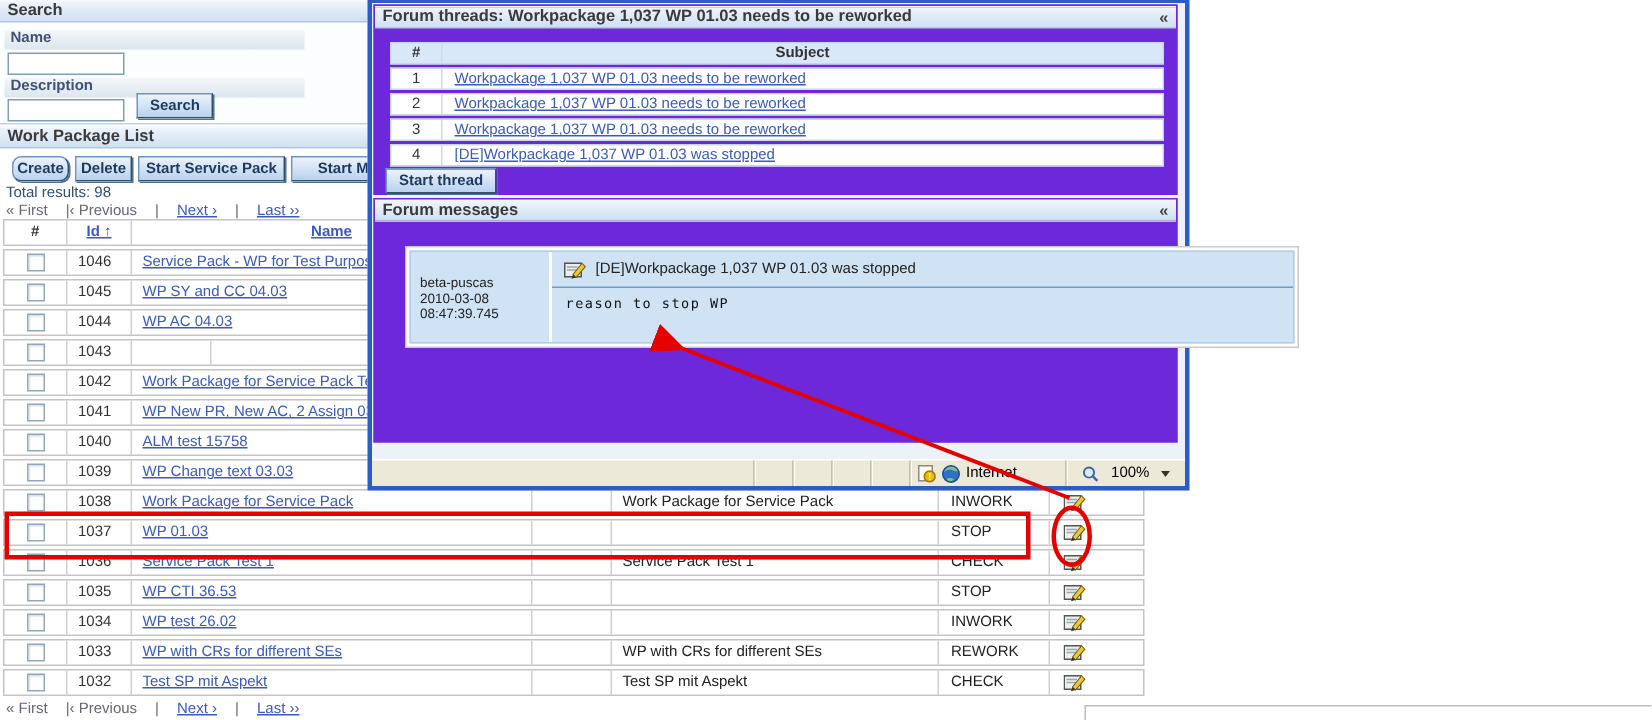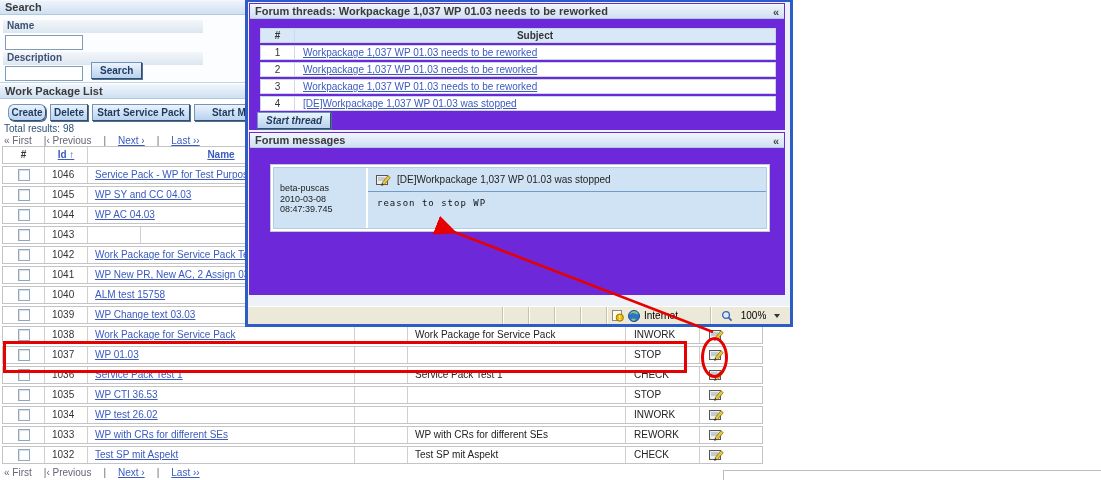--- a/index.html
+++ b/index.html
@@ -51,23 +51,23 @@
   .ov-panel { position:absolute; left:1px; width:536px; background:#6d28d9; border:1px solid #6d28d9; }
   #panel-threads { top:1px; height:127px; }
   #panel-msgs { top:130px; height:163px; }
 
   .th-table { position:absolute; left:10px; top:24px; width:516px; }
   .th-row { height:15px; border:1px solid #c9d6e6; margin-bottom:2px; background:#fff; display:flex; }
   .th-row.head { background:#d9e8f8; font-weight:bold; }
   .th-row .n { width:34px; text-align:center; line-height:13px; border-right:1px solid #cfdae8; }
   .th-row .s { flex:1; padding-left:8px; line-height:13px; white-space:nowrap; overflow:hidden; }
   .th-row.head .s { text-align:center; padding-left:0; }
-  #start-thread { position:absolute; left:7px; top:108px; padding:0 8px;font-style:italic; }
-
-  .msg-wrap { position:absolute; left:20px; top:31px; width:500px; height:68px; background:#fff; border:1px solid #c9c9c9; padding:2px; }
+  #start-thread { position:absolute; left:7px; top:108px; padding:0 8px; }
+
+  .msg-wrap { position:absolute; left:20px; top:31px; width:596px; height:68px; background:#fff; border:1px solid #c9c9c9; padding:2px; }
   .msg-box { display:flex; height:100%; background:#cfe3f5; border:1px solid #b2cde6; }
   .msg-author { width:94px; border-right:2px solid #fff; padding:3px 6px; display:flex; flex-direction:column; justify-content:center; gap:1px; color:#222; font-size:9px; }
   .msg-content { flex:1; display:flex; flex-direction:column; }
   .msg-subj { display:flex; align-items:center; gap:6px; padding:2px 8px; height:24px; border-bottom:1px solid #6f9dc9; color:#222; }
   .msg-body { padding:6px 9px; font-family:"DejaVu Sans Mono","Liberation Mono",monospace; font-size:9px; letter-spacing:1px; color:#111; }
 
   
   .statusbar { position:absolute; left:0; bottom:0; width:542px; height:18px; background:#ece9d8; border-top:1px solid #fff; display:flex; align-items:stretch; font-size:10px; }
   .sb-main { flex:1; }
   .sb-seg { width:26px; border-left:1px solid #c6c2ac; box-shadow:inset 1px 0 0 #fffef4; }

